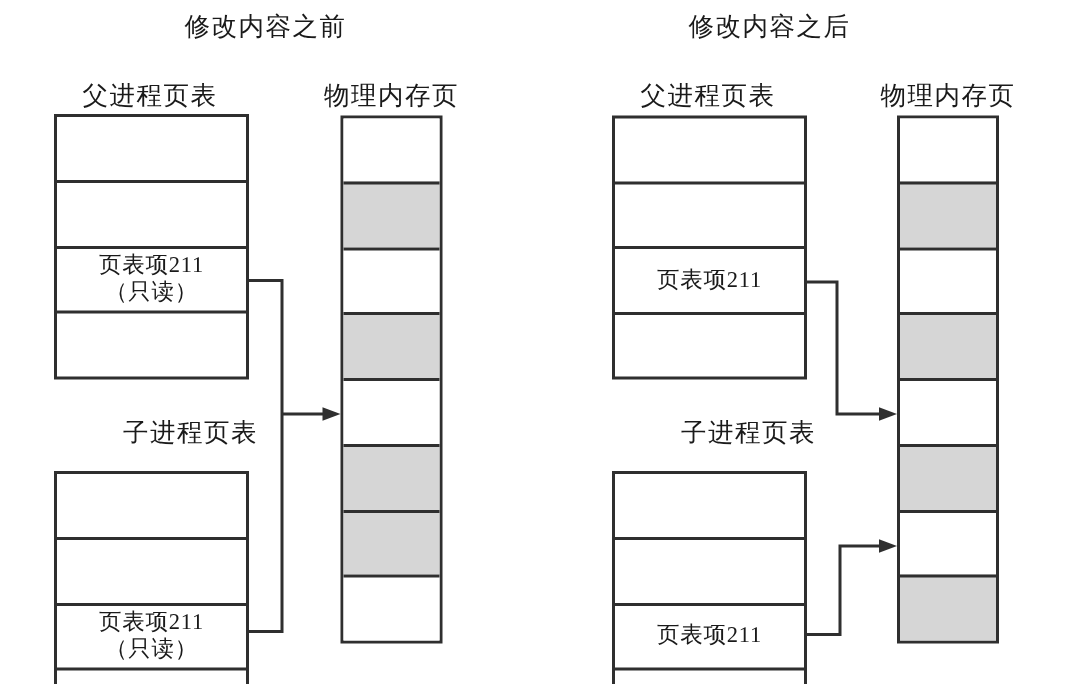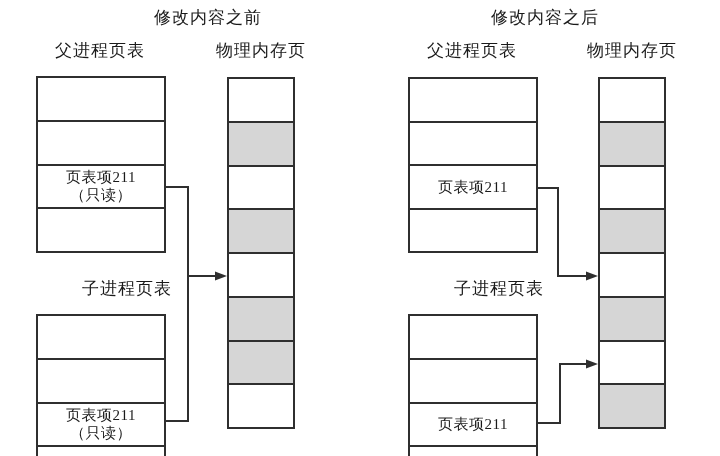--- a/index.html
+++ b/index.html
@@ -8,47 +8,47 @@
     background:var(--bg,#ffffff);
     font-family:"Liberation Serif","DejaVu Serif",serif;
     color:var(--text-color,#1a1a1a);
   }
   .overlay{position:absolute;left:0;top:0;width:720px;height:456px;pointer-events:none;}
   .caption{
     position:absolute;text-align:center;font-size:17px;line-height:20px;
     letter-spacing:1px;white-space:nowrap;
   }
   .title{top:8px;width:170px;}
-  .col-label{top:41px;width:140px;}
+  .col-label{top:54px;width:140px;}
   .child-label{top:279px;width:140px;text-align:right;}
   .ptable{
     position:absolute;width:126px;border:2px solid var(--line-color,#2f2f2f);
     display:flex;flex-direction:column;background:#fff;
   }
   .ptable .row{flex:1;border-top:2px solid var(--line-color,#2f2f2f);
     display:flex;flex-direction:column;align-items:center;justify-content:center;}
   .ptable .row:first-child{border-top:none;}
   .entry-text{display:block;font-size:15px;line-height:18px;letter-spacing:0.5px;text-align:center;}
   .memcol{
     position:absolute;width:64px;height:348px;border:2px solid var(--line-color,#2f2f2f);
     display:flex;flex-direction:column;background:#fff;
   }
   .mem-cell{flex:1;border-top:2px solid var(--line-color,#2f2f2f);background:#fff;}
   .mem-cell:first-child{border-top:none;}
   .mem-cell.shaded{background:var(--shaded-fill,#d6d6d6);}
   
-  .p1-title{left:92px;text-align:right;}
+  .p1-title{left:92px;}
   .p1-parent-label{left:30px;}
   .p1-mem-label{left:191px;}
   .p1-child-label{left:32px;}
   .p1-parent{left:36px;top:76px;height:173px;}
   .p1-child{left:36px;top:314px;height:173px;}
   .p1-mem{left:227px;top:77px;}
   
-  .p2-title{left:460px;}
+  .p2-title{left:428px;}
   .p2-parent-label{left:402px;}
   .p2-mem-label{left:562px;}
   .p2-child-label{left:404px;}
   .p2-parent{left:408px;top:77px;height:172px;}
   .p2-child{left:408px;top:314px;height:173px;}
   .p2-mem{left:598px;top:77px;}
   .conn{stroke:var(--line-color,#2f2f2f);stroke-width:2;fill:none;}
   .arrowhead{fill:var(--line-color,#2f2f2f);stroke:none;}
 </style>
 </head>

